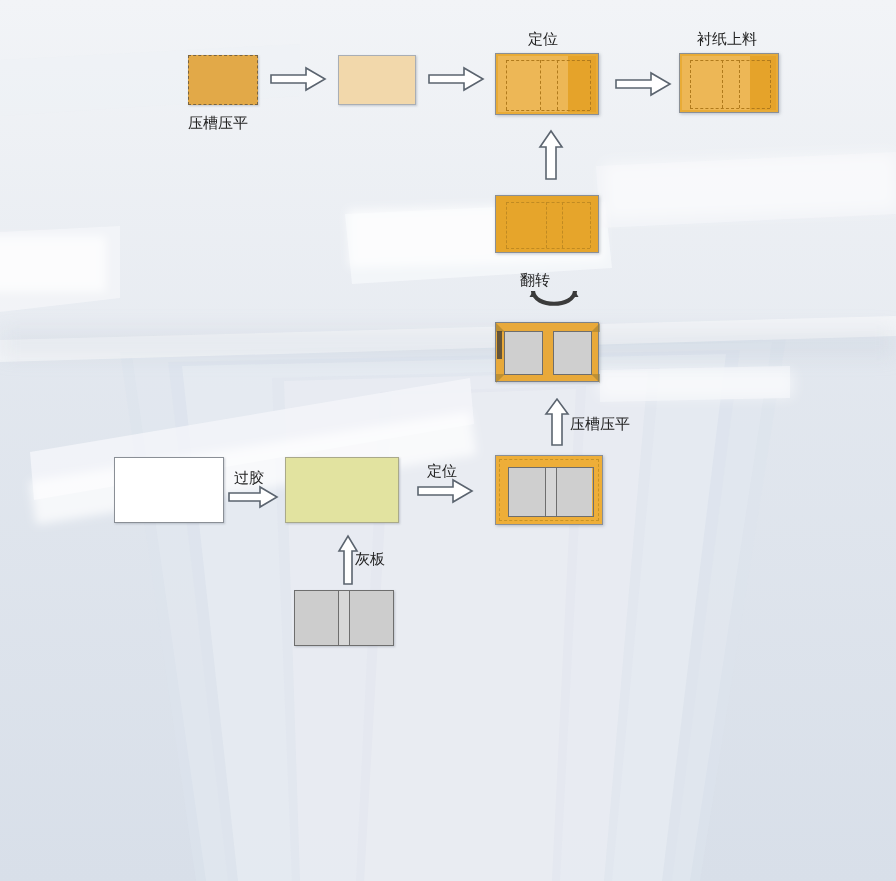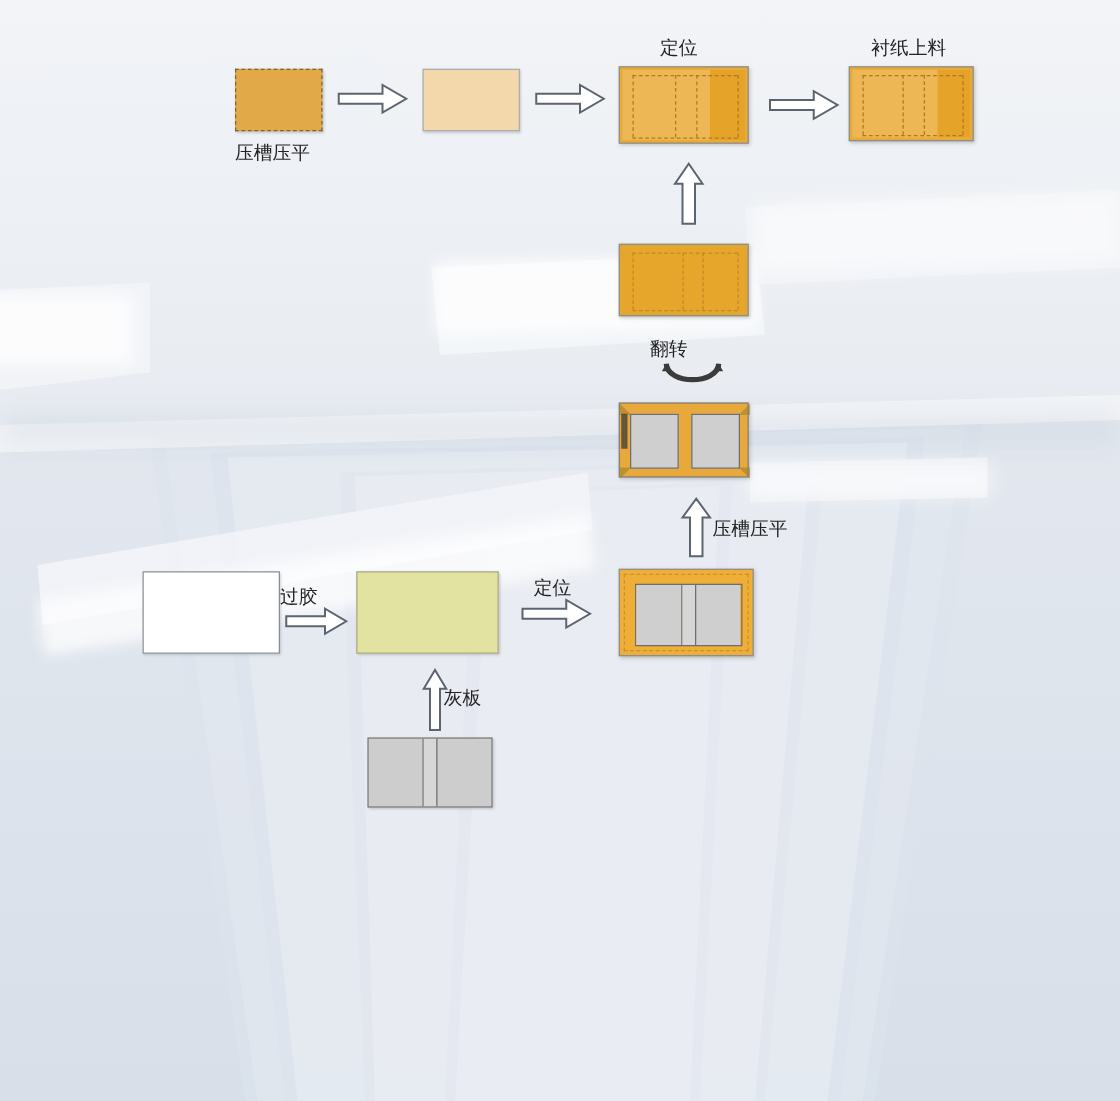--- a/index.html
+++ b/index.html
@@ -204,21 +204,21 @@
 
   <div class="lbl" style="left:427px;top:463px;">定位</div>
   <div class="arrow-r" style="left:417px;top:478px;">
     <svg width="56" height="26" viewBox="0 0 56 26">
       <path d="M1 9 L36 9 L36 2 L55 13 L36 24 L36 17 L1 17 Z" fill="#ffffff" stroke="#5b646f" stroke-width="1.6" stroke-linejoin="miter"></path>
     </svg>
   </div>
 
   <div class="node plain-box" style="left:114px;top:457px;width:110px;height:66px;background:#ffffff;border:1px solid #8a8f96;"></div>
 
-  <div class="lbl" style="left:224px;top:470px;">过胶</div>
+  <div class="lbl" style="left:234px;top:470px;">过胶</div>
   <div class="arrow-r" style="left:228px;top:485px;">
     <svg width="50" height="24" viewBox="0 0 50 24">
       <path d="M1 8 L32 8 L32 2 L49 12 L32 22 L32 16 L1 16 Z" fill="#ffffff" stroke="#5b646f" stroke-width="1.6" stroke-linejoin="miter"></path>
     </svg>
   </div>
 
   <div class="node plain-box" style="left:285px;top:457px;width:114px;height:66px;background:#e2e3a0;border:1px solid #a9a98a;"></div>
 
   <div class="arrow-u" style="left:337px;top:535px;">
     <svg width="22" height="50" viewBox="0 0 22 50">

